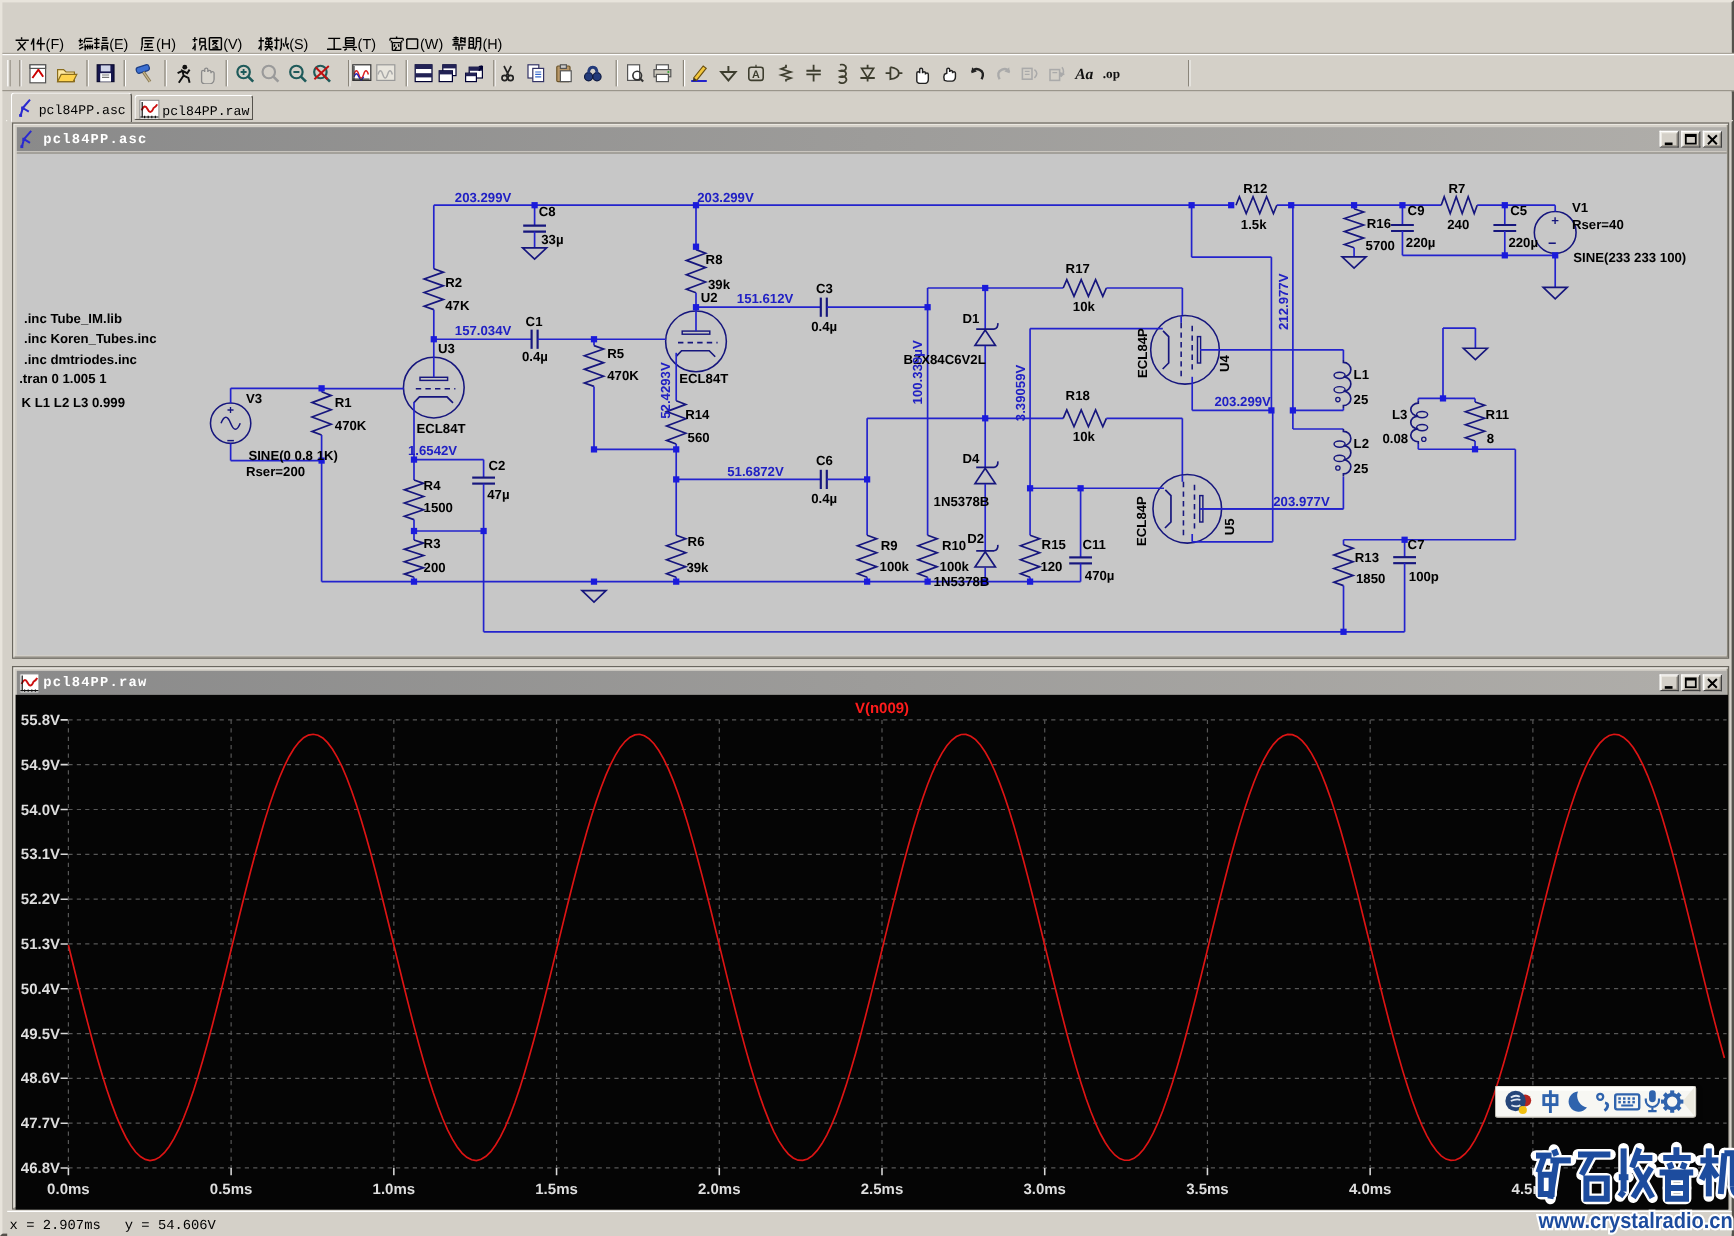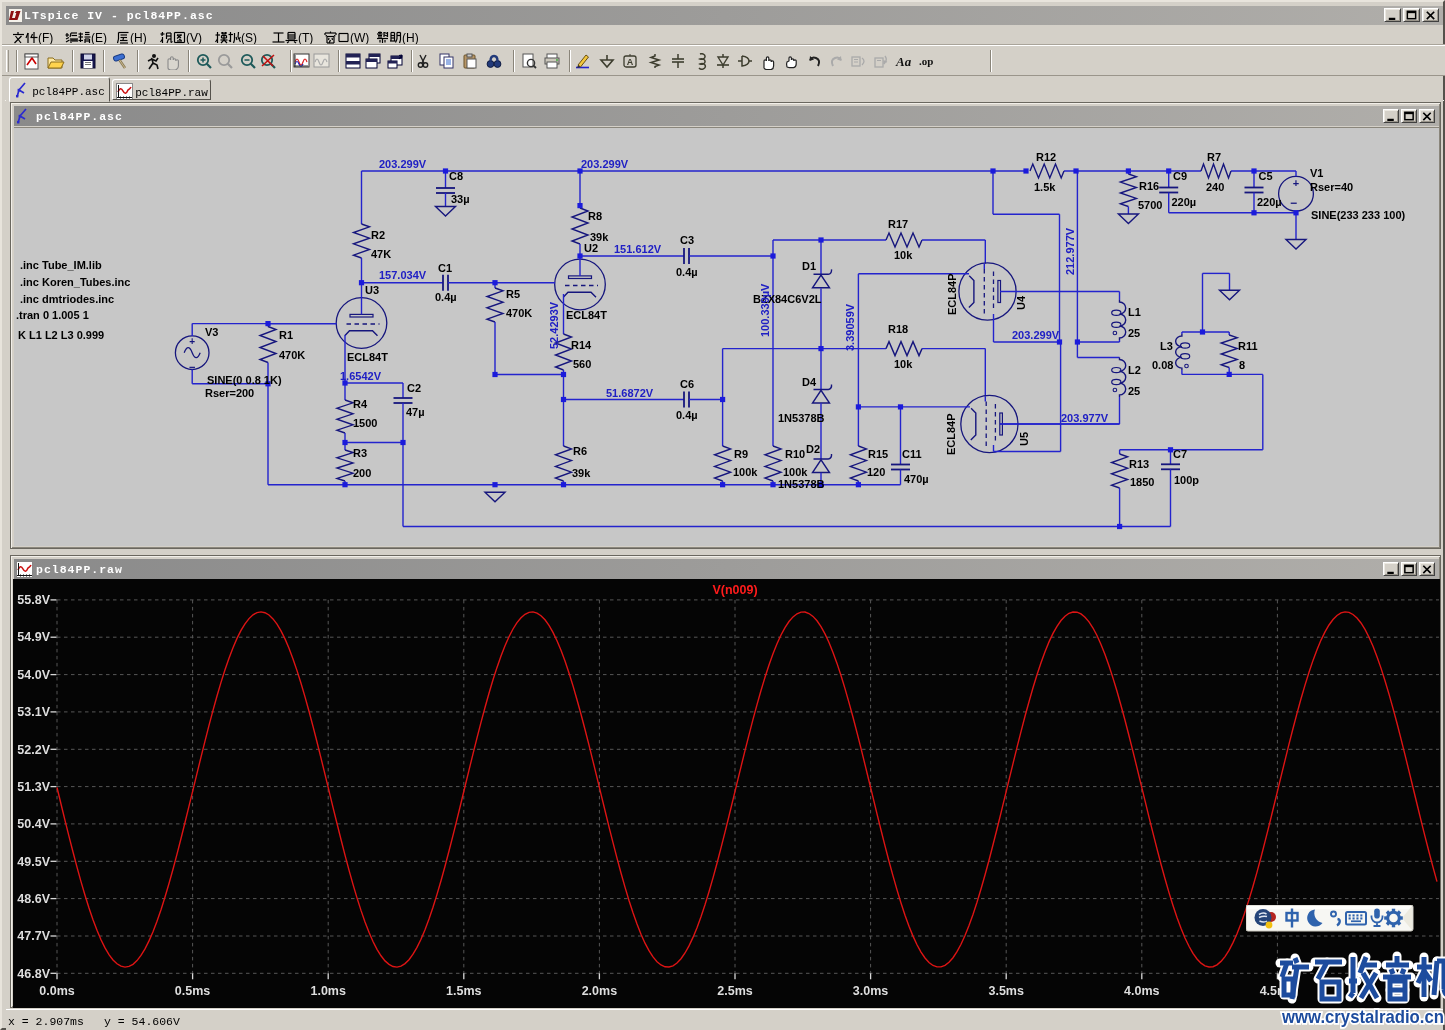--- a/index.html
+++ b/index.html
@@ -2,35 +2,20 @@
 <html><head><meta charset="utf-8"><style>
 *{margin:0;padding:0;box-sizing:border-box}
 body{width:1445px;height:1030px;overflow:hidden;font-family:"Liberation Sans",sans-serif;background:#d4d0c8}
 #root{position:relative;width:1445px;height:1030px;background:#d4d0c8;border:2px solid;border-color:#e8e4dc #55524c #55524c #e8e4dc}
 .tbar{position:absolute;background:linear-gradient(90deg,#8a8a8a,#b0aeaa);color:#fff;font-weight:bold;font-size:11.5px;font-family:"Liberation Mono",monospace;letter-spacing:1px}
 .btns{position:absolute;right:4px;top:2px}
 .wchild{position:absolute;background:#d4d0c8;border:1px solid #6a675f;box-shadow:inset 1px 1px 0 #f2efe9, inset -1px -1px 0 #8a867c}
 </style></head><body>
 <div id="root">
 
-<div class="tbar" style="left:4px;top:4px;width:1437px;height:19px">
-  <span style="position:absolute;left:2px;top:2px;width:15px;height:15px;background:#f4f1ea;border:1px solid #888"><svg width="13" height="13" viewBox="0 0 13 13">
-          <path d="M2,2 h3 l-2,7 h4 l-0.5,2 h-6.5 z" fill="#8e1111"></path>
-          <path d="M7.5,2 h4 l-3,9 h-3.2 l2,-7 h-1.5 z" fill="#8e1111"></path>
-        </svg></span>
-  <span style="position:absolute;left:18px;top:3px">LTspice IV - pcl84PP.asc</span>
-  <span class="btns"><span style="display:inline-block;width:17px;height:14px;background:#d4d0c8;border:1px solid;border-color:#fff #404040 #404040 #fff;box-shadow:inset 1px 1px 0 #ece9e2, inset -1px -1px 0 #9a958b;margin-left:2px"><svg width="15" height="12" viewBox="0 0 14 13">
-            <rect x="3" y="9.5" width="7" height="2.4" fill="#000"></rect>
-          </svg></span><span style="display:inline-block;width:17px;height:14px;background:#d4d0c8;border:1px solid;border-color:#fff #404040 #404040 #fff;box-shadow:inset 1px 1px 0 #ece9e2, inset -1px -1px 0 #9a958b;margin-left:2px"><svg width="15" height="12" viewBox="0 0 14 13">
-            <rect x="2.5" y="2.5" width="9" height="8" fill="none" stroke="#000" stroke-width="1.6"></rect>
-            <line x1="2.5" y1="3.5" x2="11.5" y2="3.5" stroke="#000" stroke-width="2"></line>
-          </svg></span><span style="display:inline-block;width:17px;height:14px;background:#d4d0c8;border:1px solid;border-color:#fff #404040 #404040 #fff;box-shadow:inset 1px 1px 0 #ece9e2, inset -1px -1px 0 #9a958b;margin-left:2px"><svg width="15" height="12" viewBox="0 0 14 13">
-            <path d="M3,3 L11,11 M11,3 L3,11" stroke="#000" stroke-width="1.8"></path>
-          </svg></span></span>
-</div>
 
 <div style="position:absolute;left:4px;top:23px;width:1437px;height:20px;background:#d4d0c8">
       <span style="position:absolute;left:6px;top:3px;white-space:nowrap"><svg width="13" height="13" viewBox="0 0 13 13" style="vertical-align:-2px">
           <line x1="6" y1="1" x2="6" y2="3" stroke="#000" stroke-width="1.2"></line>
           <line x1="1" y1="3.5" x2="12" y2="3.5" stroke="#000" stroke-width="1.2"></line>
           <line x1="3.5" y1="5" x2="9" y2="12" stroke="#000" stroke-width="1.2"></line>
           <line x1="9.5" y1="5" x2="2.5" y2="12" stroke="#000" stroke-width="1.2"></line>
         </svg><svg width="13" height="13" viewBox="0 0 13 13" style="vertical-align:-2px">
           <line x1="3" y1="2" x2="1" y2="7" stroke="#000" stroke-width="1.2"></line>
           <line x1="3" y1="2" x2="3" y2="12" stroke="#000" stroke-width="1.2"></line>

